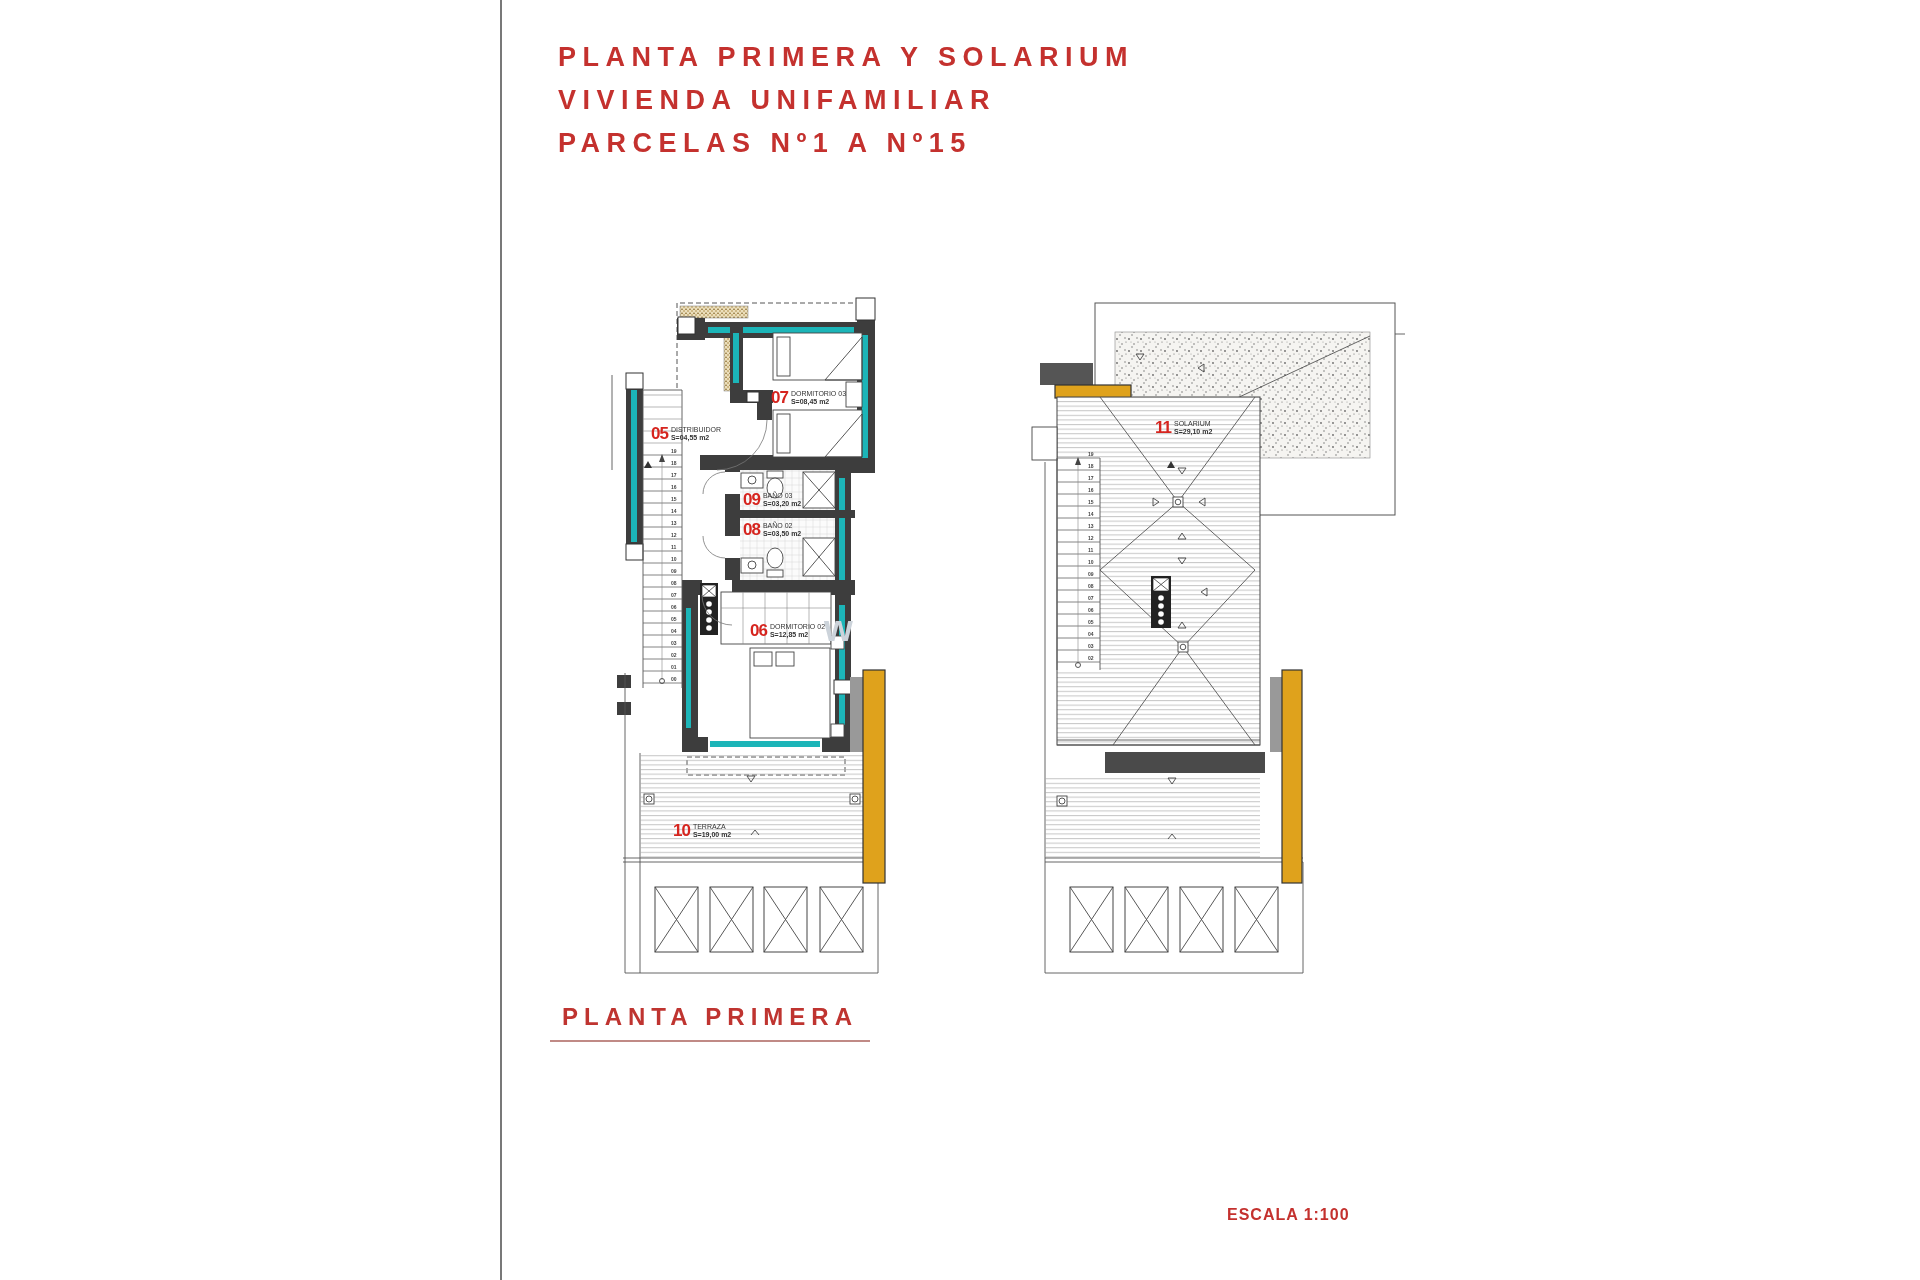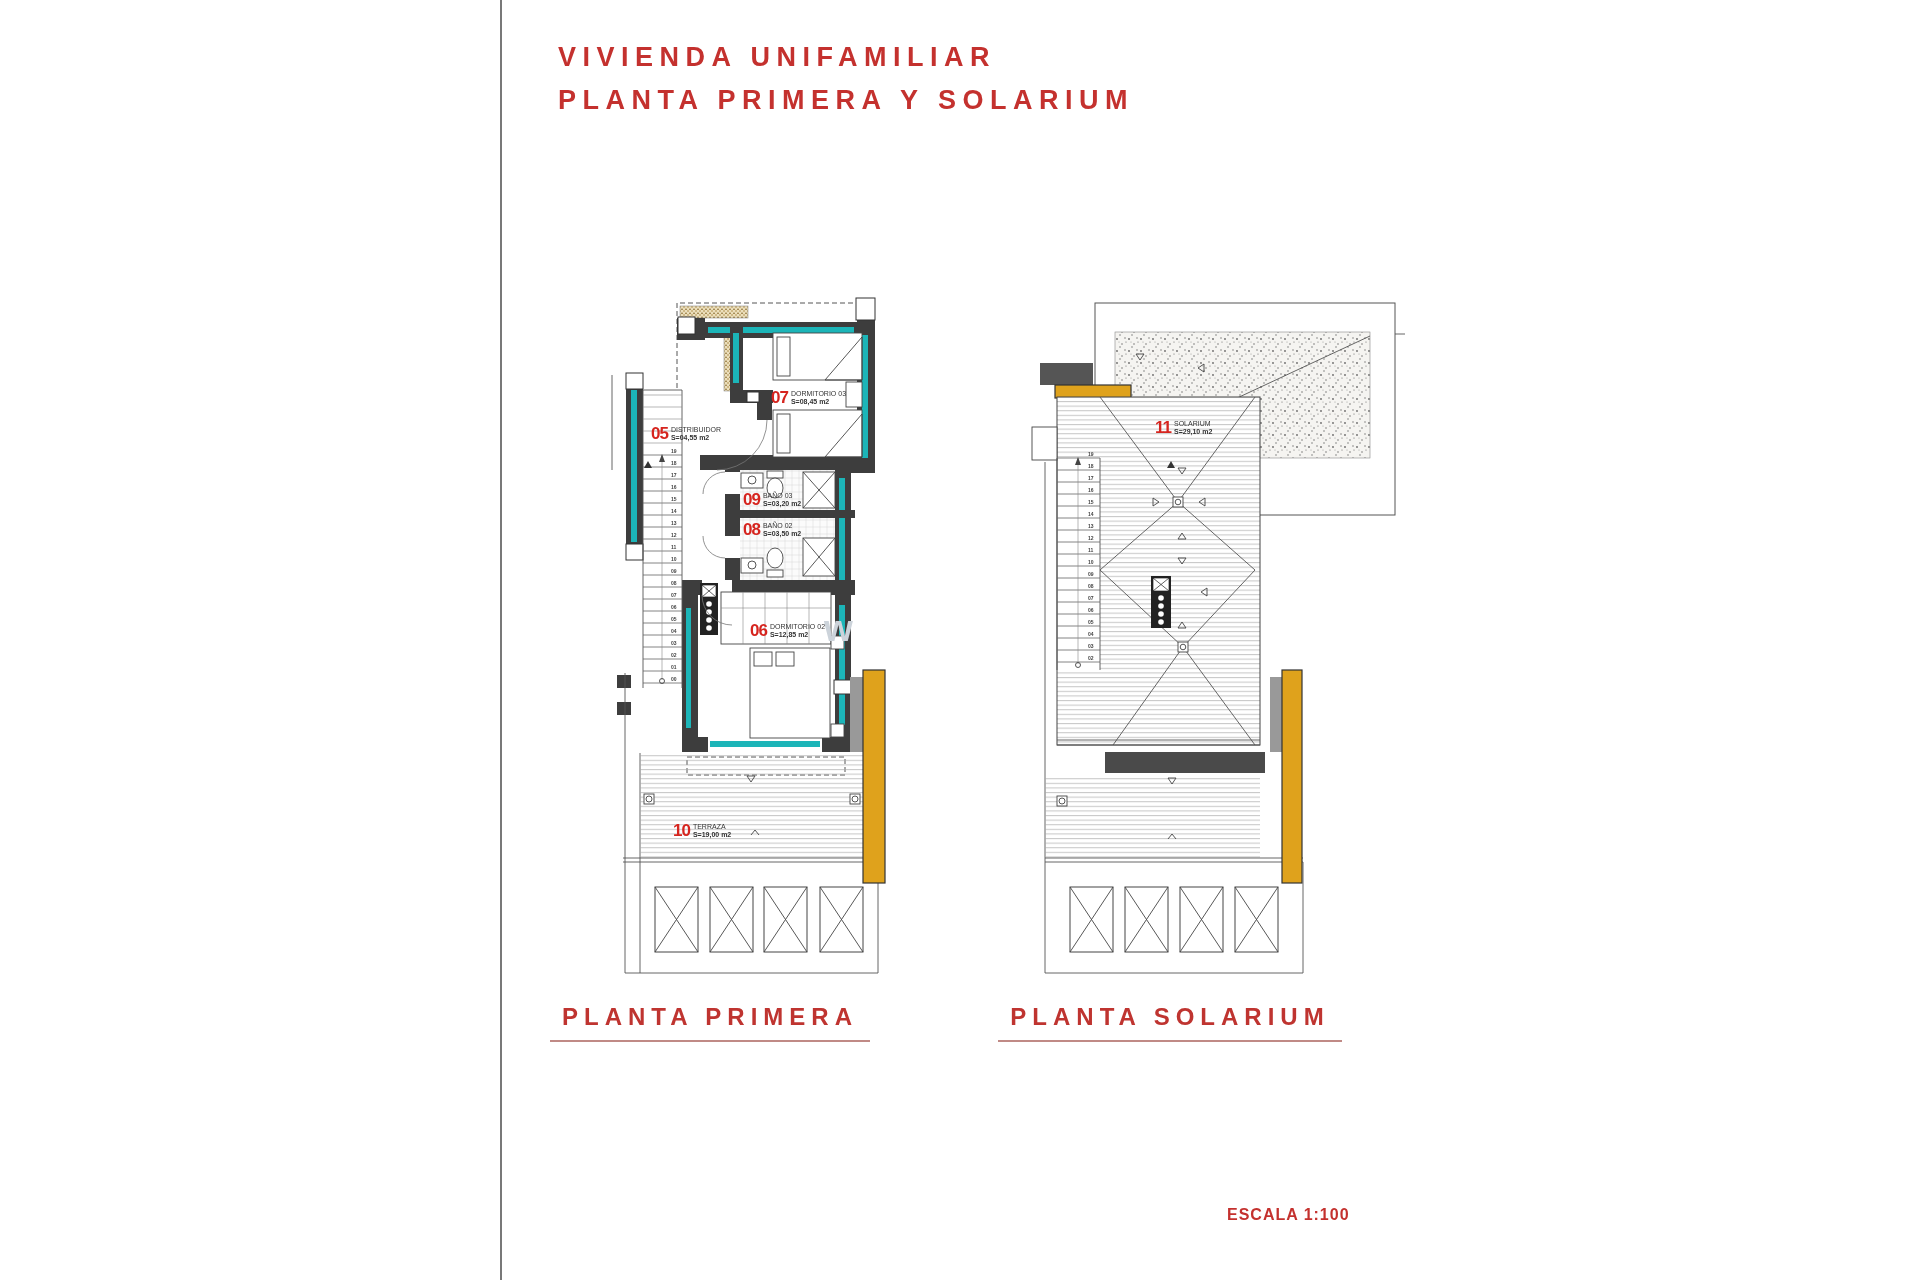--- a/index.html
+++ b/index.html
@@ -41,22 +41,23 @@
   .tread-num{font:700 5px "Liberation Sans",sans-serif;fill:#444;}
 </style>
 </head>
 <body>
 
 <div class="sheet">
 
   <div class="sheet-border"></div>
 
   <div class="title-block">
+    <div>PLANTA PRIMERA Y SOLARIUM</div>
     <div>VIVIENDA UNIFAMILIAR</div>
-    <div>PLANTA PRIMERA Y SOLARIUM</div>
+    <div>PARCELAS Nº1 A Nº15</div>
   </div>
 
   <div class="plan planA">
     <svg width="410" height="760" viewBox="0 0 410 760">
       <defs>
         <pattern id="deckA" width="10" height="4.6" patternUnits="userSpaceOnUse">
           <line x1="0" y1="0.6" x2="10" y2="0.6" stroke="#a8a8a8" stroke-width="0.7"></line>
         </pattern>
         <pattern id="tileA" width="7" height="7" patternUnits="userSpaceOnUse">
           <rect width="7" height="7" fill="#fbfbfb" stroke="#d8d8d8" stroke-width="0.5"></rect>
@@ -494,19 +495,16 @@
       <span class="txt">
           <span class="nm">SOLARIUM</span>
           <span class="ar">S=29,10 m2</span>
         </span>
     </div>
   </div>
 
   <div class="plan-caption cap-a">
     <span>PLANTA PRIMERA</span>
   </div>
-  <div class="plan-caption cap-b">
-    <span>PLANTA SOLARIUM</span>
-  </div>
 
   <div class="scale-label">ESCALA 1:100</div>
   <div class="watermark">w</div>
 </div>
 
 </body></html>

